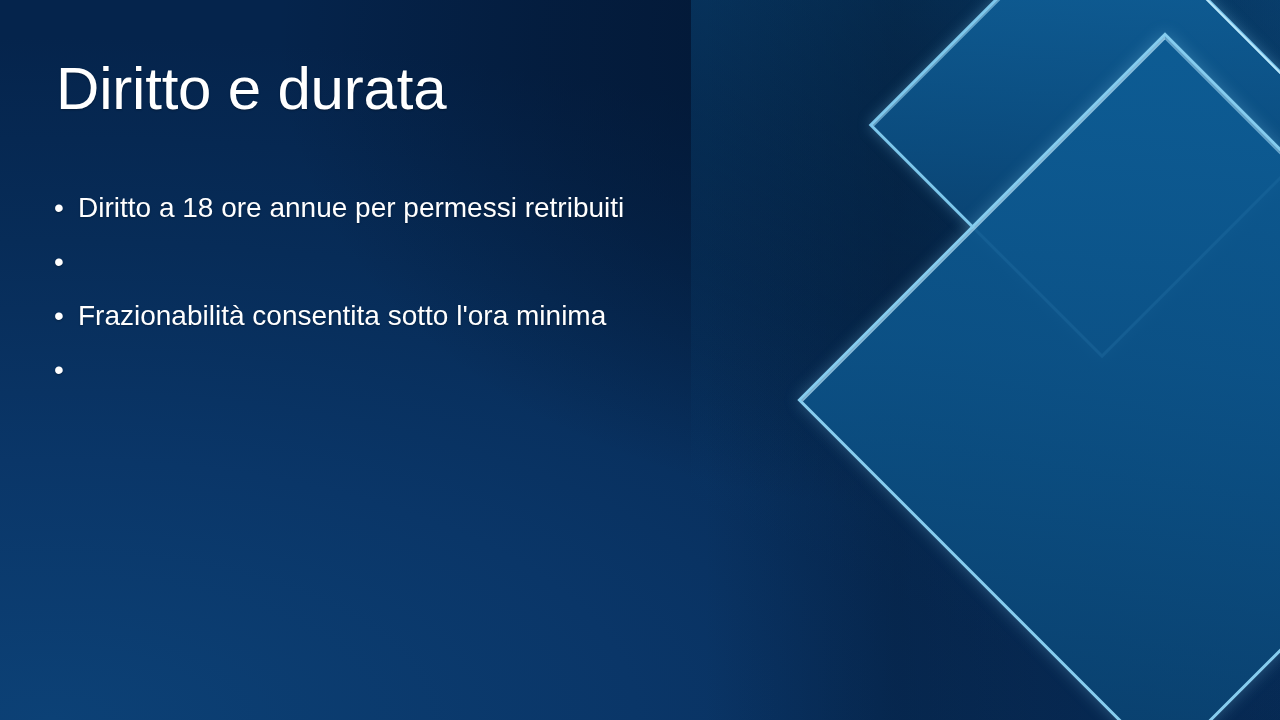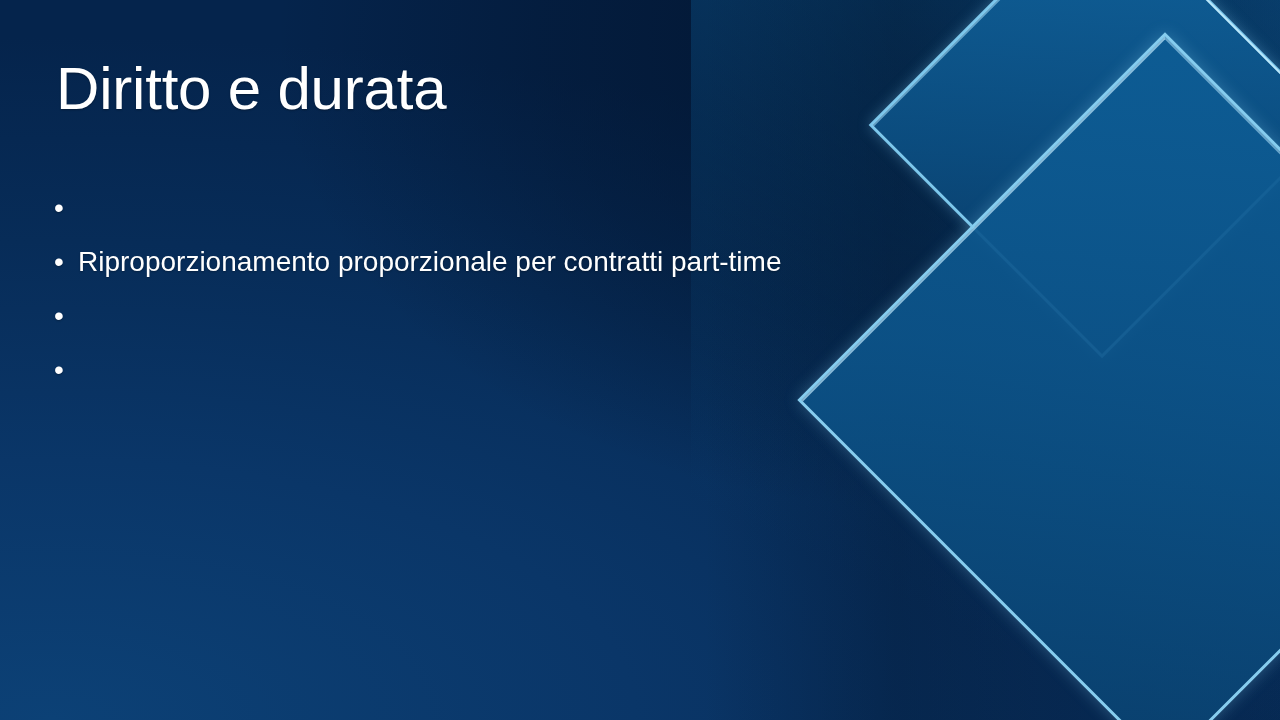--- a/index.html
+++ b/index.html
@@ -170,29 +170,30 @@
   </div>
 
   <div class="content">
 
     <h1 class="slide-title">Diritto e durata</h1>
 
     <ul class="bullet-list">
 
       <li class="bullet-item">
         <span class="bullet-marker">•</span>
-      </li>
-
-      <li class="bullet-item">
-        <span class="bullet-marker">•</span>
-        <span class="bullet-text">Riproporzionamento proporzionale per contratti part-time</span>
-      </li>
-
-      <li class="bullet-item">
-        <span class="bullet-marker">•</span>
+        <span class="bullet-text">Diritto a 18 ore annue per permessi retribuiti</span>
+      </li>
+
+      <li class="bullet-item">
+        <span class="bullet-marker">•</span>
+      </li>
+
+      <li class="bullet-item">
+        <span class="bullet-marker">•</span>
+        <span class="bullet-text">Frazionabilità consentita sotto l'ora minima</span>
       </li>
 
       <li class="bullet-item">
         <span class="bullet-marker">•</span>
       </li>
 
     </ul>
 
   </div>
 </div>

